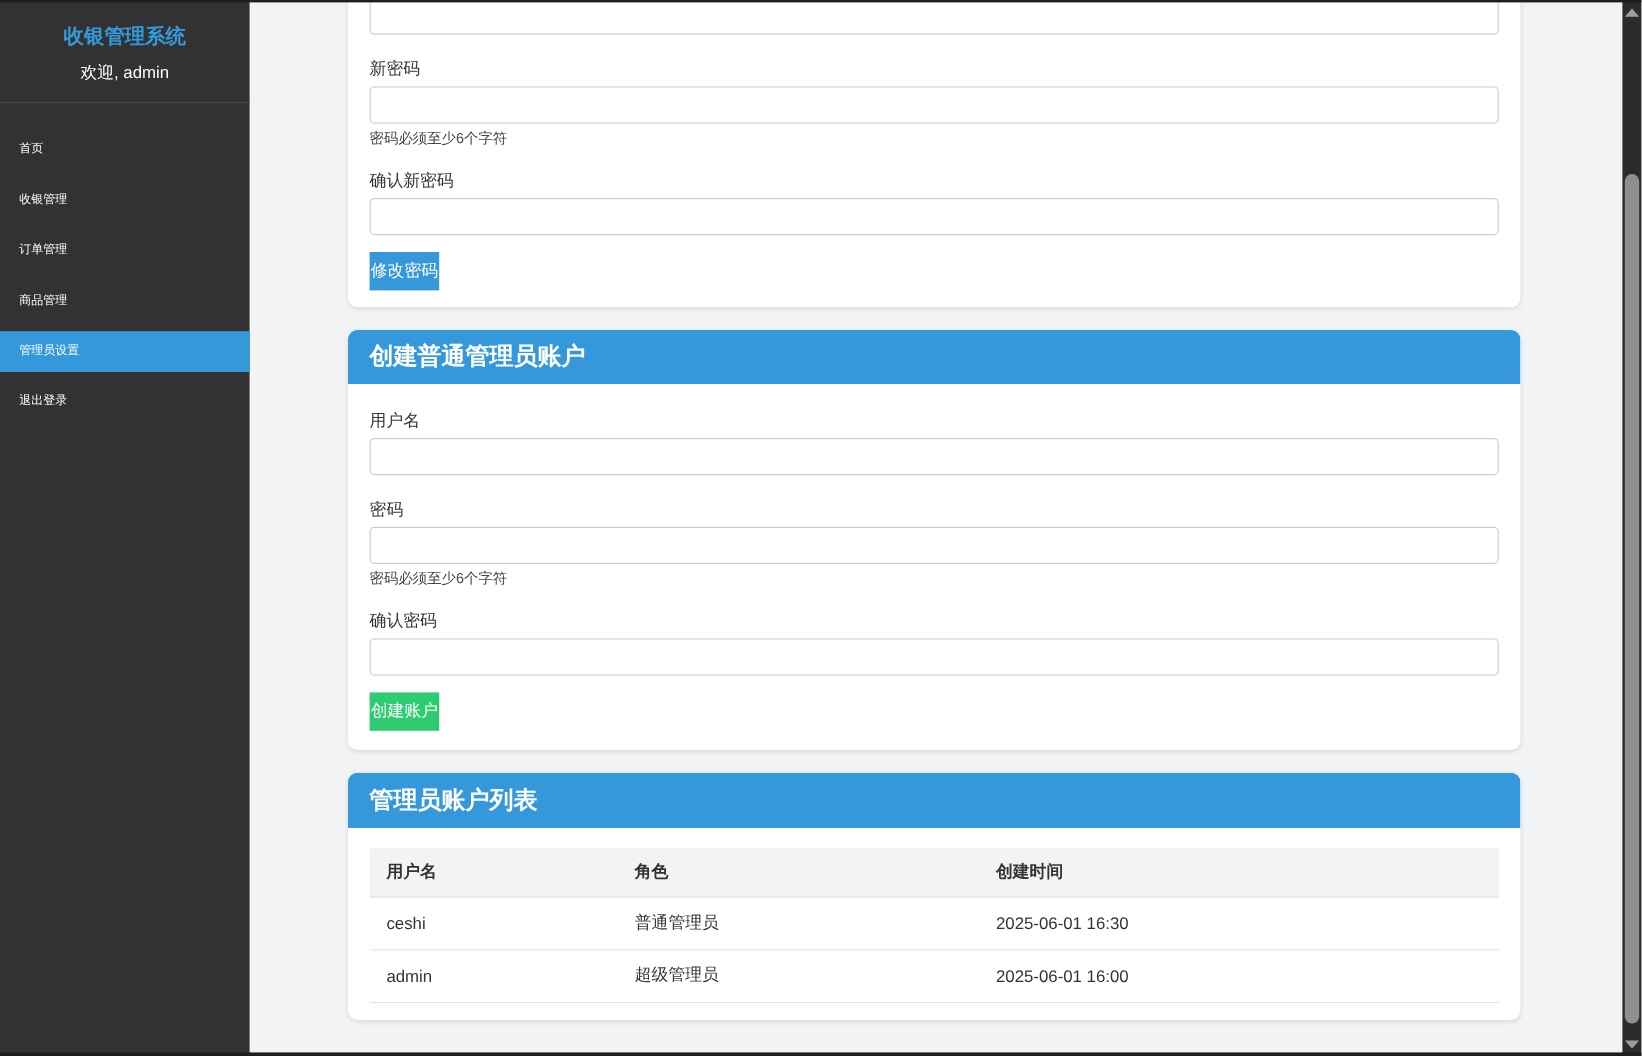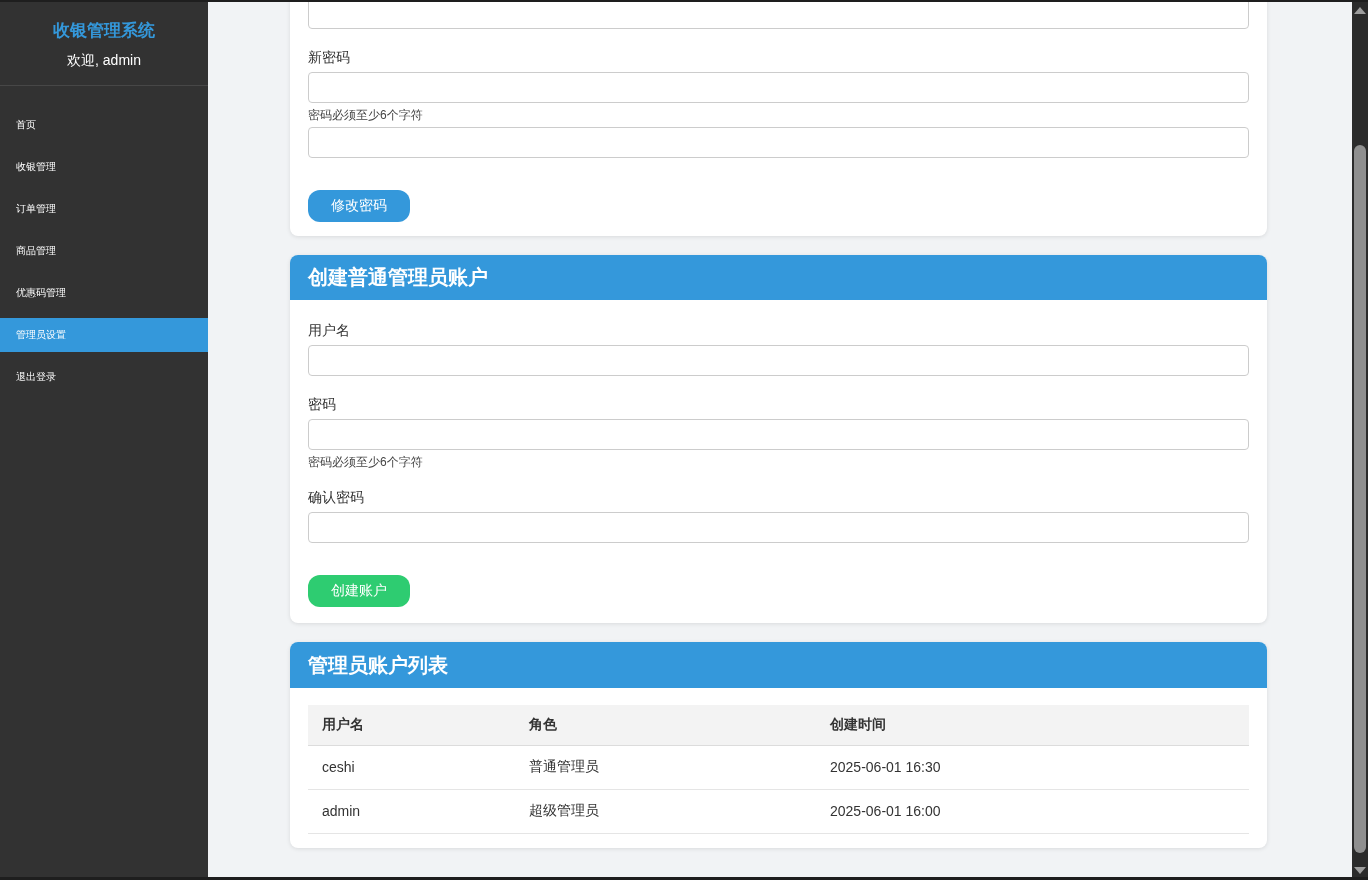--- a/index.html
+++ b/index.html
@@ -40,22 +40,22 @@
   .panel-body{padding:20px 18px 16px;}
   .panel-body.table-body{padding:17px 18px 14px;}
 
   .form-label{display:block;font-size:14px;color:#333333;line-height:20px;margin-top:18px;}
   .form-label.first{margin-top:0;}
   .form-label.tight{}
   .text-input{display:block;width:100%;height:31px;margin-top:5px;border:1px solid #cccccc;
     border-radius:4px;background:#ffffff;font-size:14px;color:#333;padding:0 10px;outline:none;}
   .text-input.partial{margin-top:0;}
   .hint{font-size:12px;color:#444444;line-height:14px;margin-top:5px;}
-  .btn{display:inline-block;border:none;border-radius:12px;height:32px;padding:0 23px;
-    font-size:14px;color:#ffffff;margin-top:32px;cursor:pointer;font-family:inherit;}
+  .btn{display:inline-block;border:none;border-radius:0;height:32px;padding:0 1px;
+    font-size:14px;color:#ffffff;margin-top:14px;cursor:pointer;font-family:inherit;}
   .btn-blue{background:var(--accent-blue);}
   .btn-green{background:var(--accent-green);}
 
   
   table.admin-table{width:100%;border-collapse:collapse;font-size:14px;color:#333333;}
   .admin-table th{background:#f3f3f3;font-weight:bold;text-align:left;height:40px;
     padding-left:14px;border-bottom:1px solid #dcdcdc;}
   .admin-table td{height:44px;padding-left:14px;border-bottom:1px solid #e5e5e5;}
 
   
@@ -75,34 +75,34 @@
   <div class="sidebar">
     <div class="sidebar-header">
       <div class="app-title">收银管理系统</div>
       <div class="welcome">欢迎, admin</div>
     </div>
     <div class="menu">
       <div class="menu-item">首页</div>
       <div class="menu-item">收银管理</div>
       <div class="menu-item">订单管理</div>
       <div class="menu-item">商品管理</div>
-      <div class="menu-item">优惠码管理</div>
       <div class="menu-item active">管理员设置</div>
       <div class="menu-item">退出登录</div>
     </div>
   </div>
 
   <div class="main">
     <div class="content">
 
       <div class="card card-clipped">
         <input class="text-input partial" type="password" value="" style="">
         <label class="form-label">新密码</label>
         <input class="text-input" type="password" value="" style="">
         <div class="hint">密码必须至少6个字符</div>
+        <label class="form-label">确认新密码</label>
         <input class="text-input" type="password" value="" style="">
         <button class="btn btn-blue">修改密码</button>
       </div>
 
       <div class="card card-spaced">
         <div class="panel-heading">创建普通管理员账户</div>
         <div class="panel-body">
           <label class="form-label first">用户名</label>
           <input class="text-input" type="text" value="" style="">
           <label class="form-label tight">密码</label>

